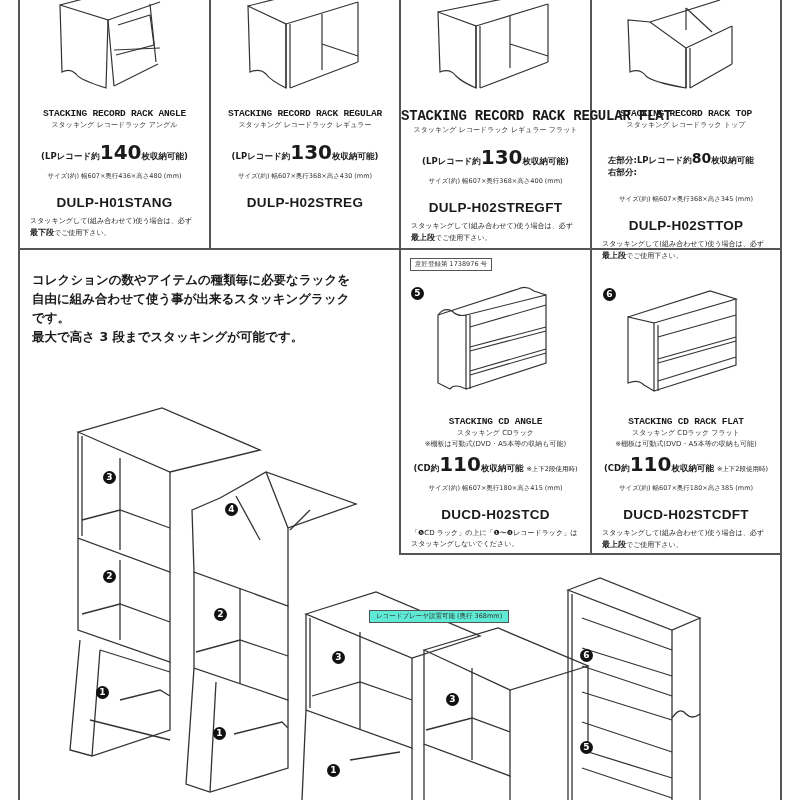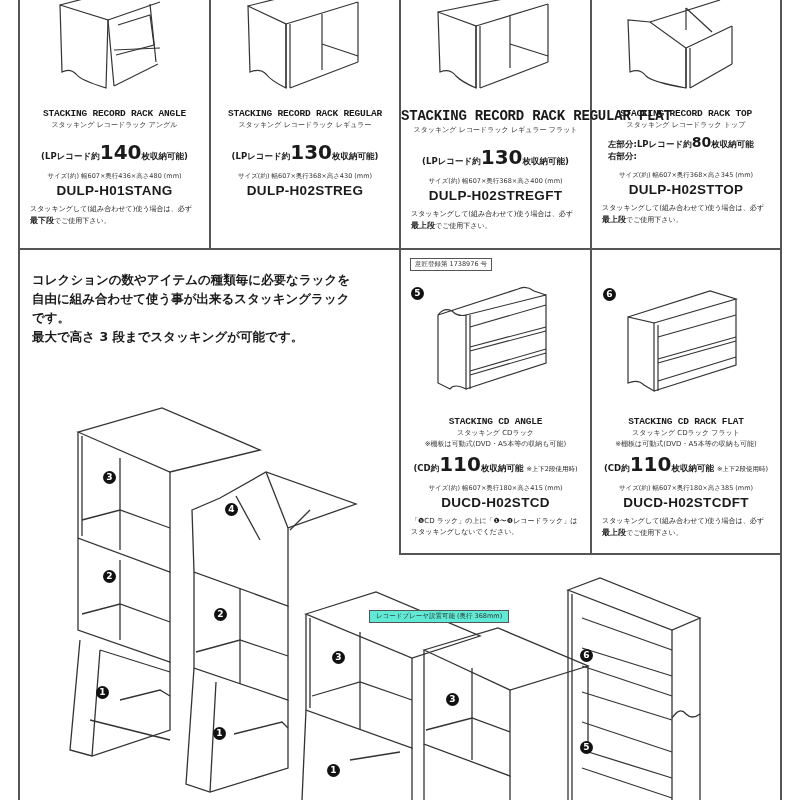--- a/index.html
+++ b/index.html
@@ -6,21 +6,21 @@
   body{width:800px;height:800px;position:relative;overflow:hidden;font-family:"DejaVu Sans","Liberation Sans",sans-serif;color:#1a1a1a;}
   .vline{position:absolute;width:2px;background:#555;}
   .hline{position:absolute;height:2px;background:#555;}
   .cell{position:absolute;text-align:center;box-sizing:border-box;}
   .en-title{font-family:Liberation Mono, monospace;font-weight:bold;font-size:9.5px;letter-spacing:-0.2px;white-space:nowrap;}
   .jp-sub{font-size:7px;color:#333;margin-top:1px;white-space:nowrap;}
   .capacity{font-size:8.5px;font-weight:bold;margin-top:10px;white-space:nowrap;}
   .capacity .big{font-size:20px;font-weight:bold;text-align:right;}
   .capacity .small{font-size:6.5px;font-weight:normal;}
   .size{font-size:6.5px;color:#333;margin-top:8px;white-space:nowrap;}
-  .model{font-family:"Liberation Sans",sans-serif;font-weight:bold;font-size:13.5px;margin-top:2px;letter-spacing:0.3px;}
+  .model{font-family:"Liberation Sans",sans-serif;font-weight:bold;font-size:13.5px;margin-top:14px;letter-spacing:0.3px;}
   .note{font-size:7px;text-align:left;margin-top:6px;line-height:11px;padding:0 10px;}
   .note b{font-weight:bold;font-size:8px;}
   .intro{position:absolute;left:32px;top:270px;font-size:12.5px;font-weight:bold;line-height:19px;color:#1a1a1a;}
   .badge{display:inline-block;width:13px;height:13px;border-radius:50%;background:#111;color:#fff;font-size:9px;font-weight:bold;text-align:center;line-height:13px;font-family:"DejaVu Sans",sans-serif;}
   .reg-label{position:absolute;left:410px;top:258px;border:1px solid #555;font-size:6.5px;padding:1px 4px;color:#333;}
   .player-label{position:absolute;left:369px;top:610px;border:1px solid #555;background:#5eead4;font-size:6.5px;padding:1px 6px;color:#333;white-space:nowrap;}
   .side-line{font-size:8.5px;font-weight:bold;text-align:left;white-space:nowrap;}
   .side-line .big{font-size:14px;}
   svg{position:absolute;}
 </style>
@@ -101,27 +101,27 @@
   <div class="jp-sub">スタッキング レコードラック レギュラー フラット</div>
   <div class="capacity"><span>(LPレコード約</span><span class="big">130</span><span>枚収納可能)</span></div>
   <div class="size">サイズ(約) 幅607×奥行368×高さ400 (mm)</div>
   <div class="model">DULP-H02STREGFT</div>
   <div class="note"><span>スタッキングして(組み合わせて)使う場合は、必ず</span><b>最上段</b><span>でご使用下さい。</span></div>
 </div>
 
 <div class="cell" style="left:592px;top:108px;width:188px;">
   <div class="en-title">STACKING RECORD RACK TOP</div>
   <div class="jp-sub">スタッキング レコードラック トップ</div>
-  <div style="margin-top:4px;padding-left:16px;">
+  <div style="margin-top:20px;padding-left:16px;">
     <div class="side-line"><span>左部分:</span><span>LPレコード約</span><span class="big">80</span><span>枚収納可能</span></div>
     <div style="display:flex;align-items:center;">
       <div class="side-line">右部分:</div>
     </div>
   </div>
-  <div class="size" style="margin-top:8px">サイズ(約) 幅607×奥行368×高さ345 (mm)</div>
+  <div class="size" style="margin-top:16px">サイズ(約) 幅607×奥行368×高さ345 (mm)</div>
   <div class="model">DULP-H02STTOP</div>
   <div class="note"><span>スタッキングして(組み合わせて)使う場合は、必ず</span><b>最上段</b><span>でご使用下さい。</span></div>
 </div>
 
 <div class="intro">
   <div>コレクションの数やアイテムの種類毎に必要なラックを</div>
   <div>自由に組み合わせて使う事が出来るスタッキングラック</div>
   <div>です。</div>
   <div>最大で高さ 3 段までスタッキングが可能です。</div>
 </div>

